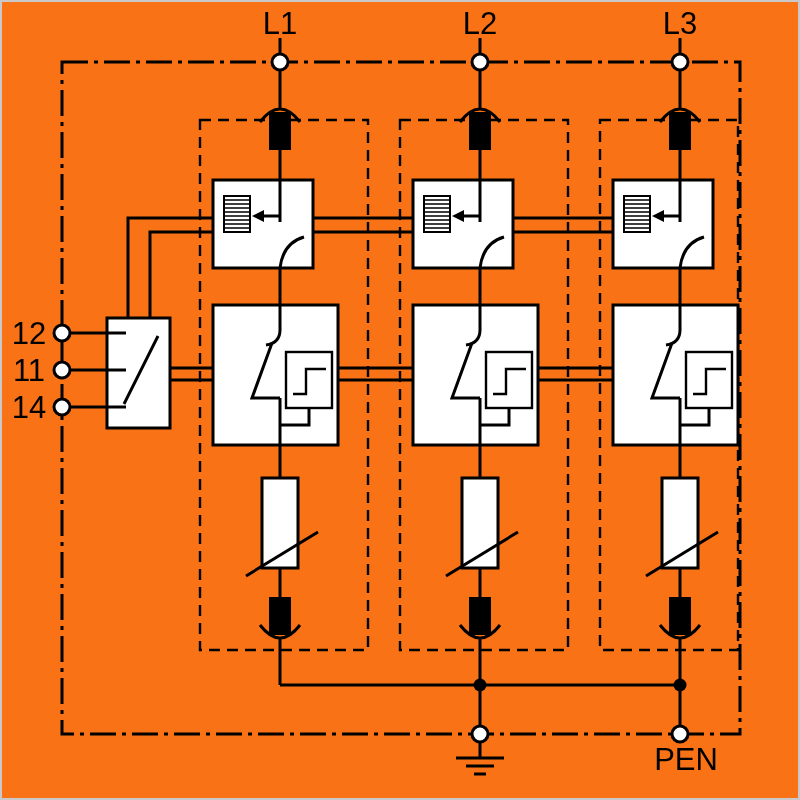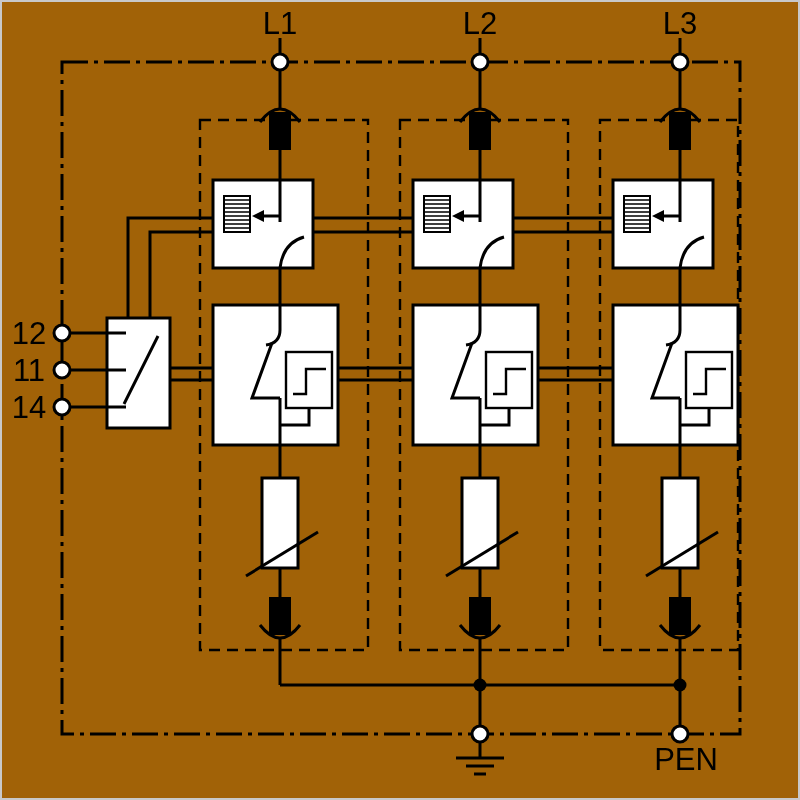--- a/index.html
+++ b/index.html
@@ -1,16 +1,16 @@
 <!DOCTYPE html>
 <html><head>
 <meta charset="utf-8">
 <style>
   html,body{margin:0;padding:0;background:#ffffff;}
-  .stage{width:800px;height:800px;position:relative;background:#a16207;overflow:hidden;}
+  .stage{width:800px;height:800px;position:relative;background:#f97316;overflow:hidden;}
   svg{display:block;}
   .ln{stroke:#000;stroke-width:3;fill:none;}
   .ln2{stroke:#000;stroke-width:2.4;fill:none;}
   .box{fill:#fff;stroke:#000;stroke-width:3;}
   .box2{fill:#fff;stroke:#000;stroke-width:2.4;}
   .blk{fill:#000;stroke:none;}
   .dash{stroke:#000;stroke-width:2.4;fill:none;stroke-dasharray:11 7;}
   .dashdot{stroke:#000;stroke-width:3;fill:none;stroke-dasharray:26 6 4 6;}
   .term{fill:#fff;stroke:#000;stroke-width:3;}
   .dot{fill:#000;stroke:none;}

